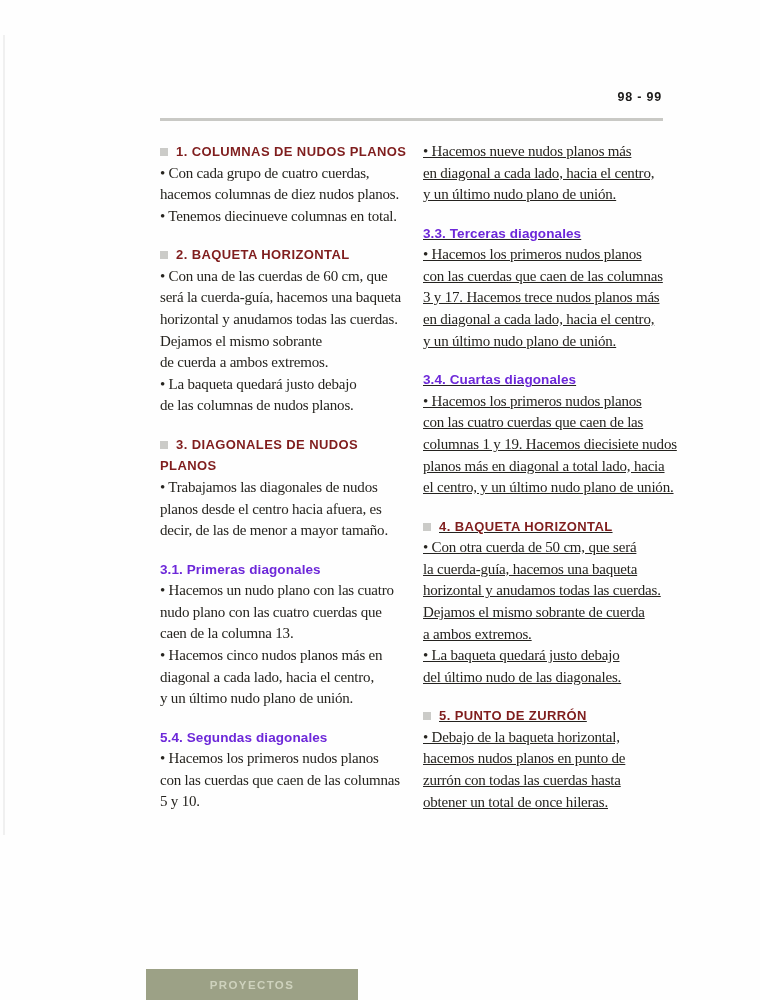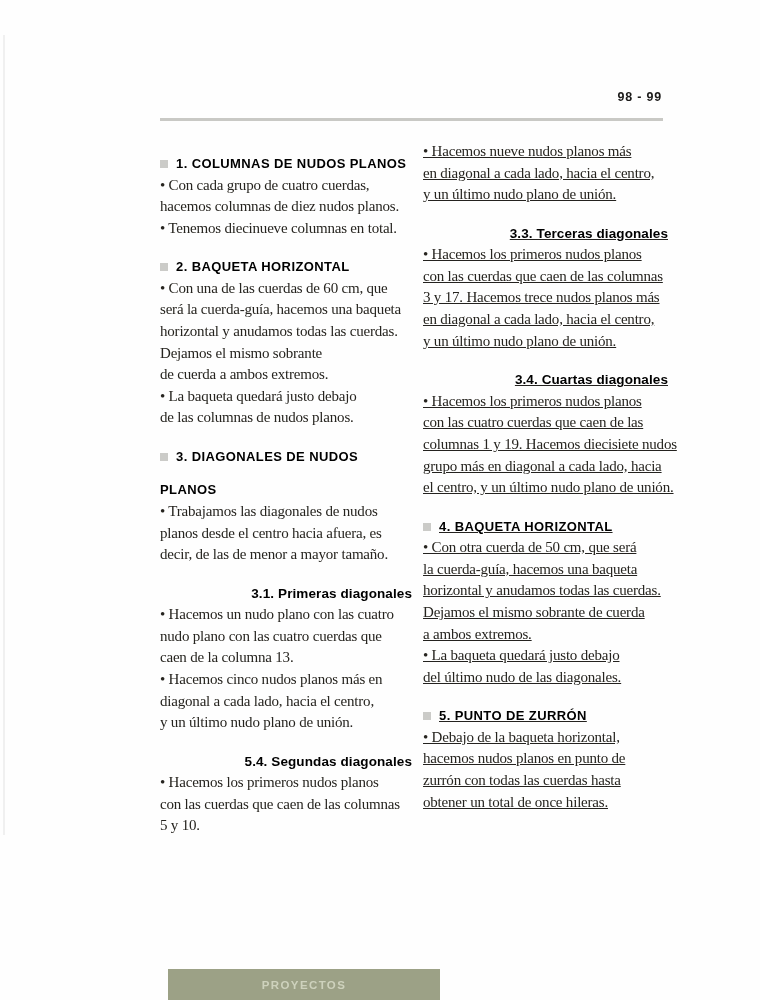--- a/index.html
+++ b/index.html
@@ -28,39 +28,39 @@
     background:var(--divider,#c9c9c5);
   }
   .col { position:absolute; top:141px; }
   .col-left  { left:160px; width:252px; }
   .col-right { left:423px; width:245px;text-decoration:underline; }
   .block { margin-top:17px; }
   .block:first-child { margin-top:0; }
   .heading {
     font-family:"Liberation Sans", sans-serif;
     font-weight:700; font-size:13px; letter-spacing:0.4px;
-    color:#000000; line-height:21.5px; white-space:nowrap;margin-top:12px;
+    color:#7f1d1d; line-height:21.5px; white-space:nowrap;
   }
   .sq {
     display:inline-block; width:8px; height:8px;
     background:var(--square,#cbcbc8);
     margin-right:8px;
   }
   .subheading {
     font-family:"Liberation Sans", sans-serif;
     font-weight:700; font-size:13.5px; letter-spacing:0.1px;
-    color:#000000; line-height:21.5px; white-space:nowrap;text-align:right;
+    color:#6d28d9; line-height:21.5px; white-space:nowrap;
   }
   .line {
     font-size:15px; letter-spacing:-0.2px;
     line-height:21.6px; color:#26241f; white-space:nowrap;
   }
   .footer-tab {
-    position:absolute; left:168px; top:969px;
-    width:272px; height:31px;
+    position:absolute; left:146px; top:969px;
+    width:212px; height:31px;
     background:var(--footer-bg,#9ca186);
     display:flex; align-items:center; justify-content:center;
     font-family:"Liberation Sans", sans-serif;
     font-weight:700; font-size:11.5px; letter-spacing:1.4px;
     color:var(--footer-text,#ced2bd);
   }
 </style>
 </head>
 <body>
 
@@ -122,21 +122,21 @@
       <div class="line">con las cuerdas que caen de las columnas</div>
       <div class="line">3 y 17. Hacemos trece nudos planos más</div>
       <div class="line">en diagonal a cada lado, hacia el centro,</div>
       <div class="line">y un último nudo plano de unión.</div>
     </div>
     <div class="block">
       <div class="subheading">3.4. Cuartas diagonales</div>
       <div class="line">• Hacemos los primeros nudos planos</div>
       <div class="line">con las cuatro cuerdas que caen de las</div>
       <div class="line">columnas 1 y 19. Hacemos diecisiete nudos</div>
-      <div class="line">grupo más en diagonal a cada lado, hacia</div>
+      <div class="line">planos más en diagonal a total lado, hacia</div>
       <div class="line">el centro, y un último nudo plano de unión.</div>
     </div>
     <div class="block">
       <div class="heading"><span class="sq"></span>4. BAQUETA HORIZONTAL</div>
       <div class="line">• Con otra cuerda de 50 cm, que será</div>
       <div class="line">la cuerda-guía, hacemos una baqueta</div>
       <div class="line">horizontal y anudamos todas las cuerdas.</div>
       <div class="line">Dejamos el mismo sobrante de cuerda</div>
       <div class="line">a ambos extremos.</div>
       <div class="line">• La baqueta quedará justo debajo</div>

